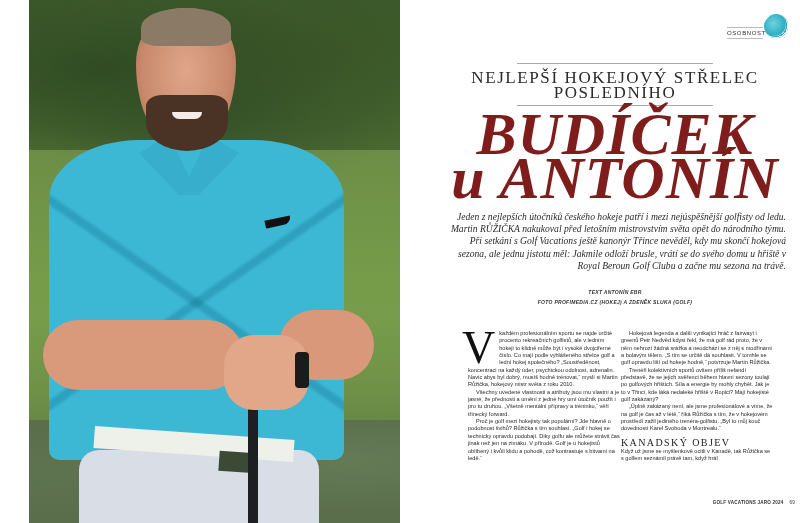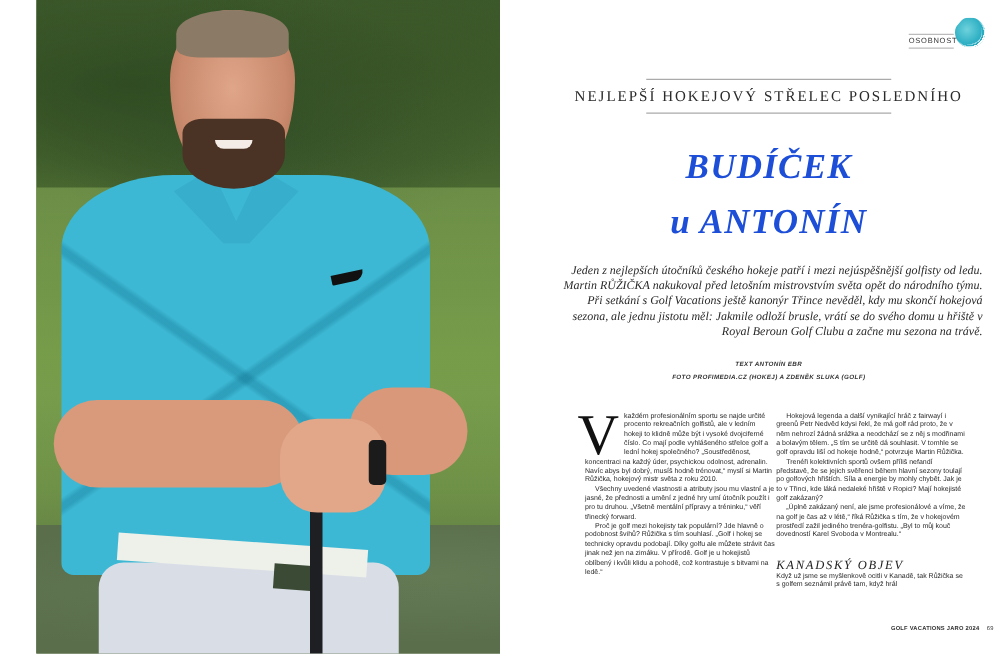--- a/index.html
+++ b/index.html
@@ -111,27 +111,27 @@
       position: absolute; left: 764px; top: 14px; width: 24px; height: 24px; border-radius: 50%;
       background: radial-gradient(circle at 40% 40%, #6fd2dc 0%, #2fb0c4 55%, rgba(47,176,196,0) 72%),
                   repeating-radial-gradient(circle at 50% 50%, #2aa9bd 0 1px, transparent 1px 2px);
       clip-path: polygon(30% 0, 100% 0, 100% 100%, 0 100%, 0 35%);
     }
     .kicker {
       position: absolute; left: 440px; top: 63px; width: 350px; text-align: center;
     }
     .kicker .rule { width: 196px; height: 1px; background: #aaa; margin: 0 auto; }
     .kicker .text {
-      font-family: "Liberation Serif", serif; font-size: 12px; letter-spacing: 1.6px;
+      font-family: "Liberation Serif", serif; font-size: 17px; letter-spacing: 1.6px;
       line-height: 15px; color: #2a2a2a; padding: 6px 0 5px;
     }
     .headline {
       position: absolute; left: 440px; top: 112px; width: 350px; text-align: center;
       font-family: "Liberation Serif", serif; font-style: italic; font-weight: bold;
-      font-size: 28px; line-height: 44px; color: #1d4ed8; letter-spacing: 1px;
+      font-size: 60px; line-height: 44px; color: #7f1d1d; letter-spacing: 1px;
     }
     .lead {
       position: absolute; left: 446px; top: 211px; width: 340px; text-align: right;
       font-family: "Liberation Serif", serif; font-style: italic; font-size: 9.6px;
       line-height: 12.2px; color: #2a2a2a;
     }
     .credit {
       position: absolute; left: 440px; width: 350px; text-align: center;
       font-family: "Liberation Sans", sans-serif; font-style: italic; font-weight: bold;
       font-size: 5px; letter-spacing: 0.3px; color: #333;
@@ -146,21 +146,21 @@
     .col.left { left: 468px; }
     .col.right { left: 621px; }
     .col p { text-indent: 8px; }
     .col p.first { text-indent: 0; }
     .dropcap {
       float: left; font-family: "Liberation Serif", serif; font-size: 46px; line-height: 34px;
       margin: 1px 4px 0 -6px; color: #111;
     }
     .subhead {
       font-family: "Liberation Serif", serif; font-size: 10px; letter-spacing: 1.4px;
-      color: #222; margin-top: 14px; line-height: 11px; font-style: italic;
+      color: #222; margin-top: 4px; line-height: 11px;
     }
     .folio {
       position: absolute; left: 700px; top: 500px; width: 95px; text-align: right;
       font-family: "Liberation Sans", sans-serif; font-size: 4.6px; font-weight: bold; color: #333;
       letter-spacing: 0.2px;
     }
     .folio .num { margin-left: 6px; font-weight: normal; }
   </style>
 </head>
 <body>

